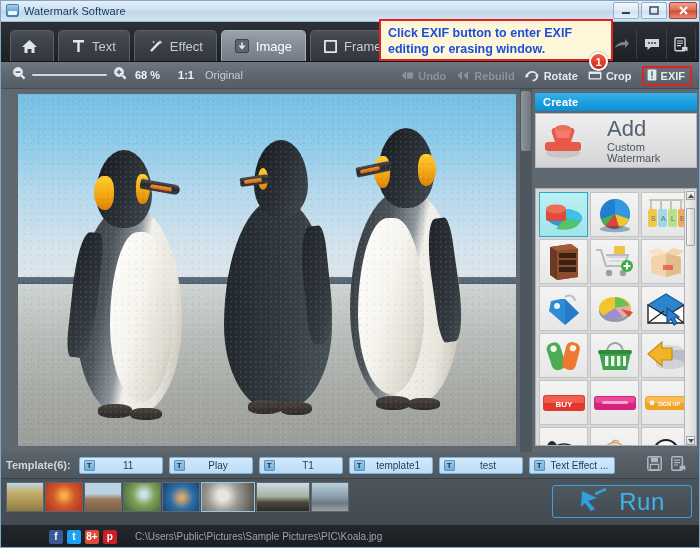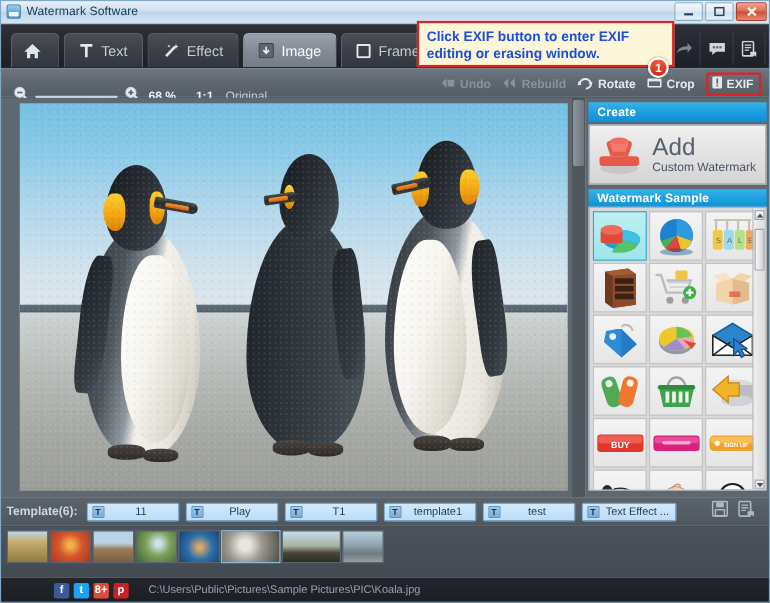--- a/index.html
+++ b/index.html
@@ -90,21 +90,21 @@
     border-left: 1px solid #3b4046;
   }
   .toptool:last-child { border-right: 1px solid #3b4046; }
 
   
   .subbar {
     position:absolute; left:0; top:62px; width:700px; height:27px;
     background: linear-gradient(180deg,#6e7781 0%,#5d666f 55%,#555d66 100%);
     border-bottom: 1px solid #434a52;
   }
-  .zoomgroup { position:absolute; left: 12px; top: 16px; display:flex; align-items:center; gap:6px; }
+  .zoomgroup { position:absolute; left: 12px; top: 4px; display:flex; align-items:center; gap:6px; }
   .zoom-slider {
     width: 75px; height: 2px; background:#cfd6dd; border-radius:1px;
   }
   .zoompct { font-size: 11px; color:#eef2f6; font-weight:bold; margin-left:2px; }
   .onetoone { font-size:11px; color:#eef2f6; font-weight:bold; margin-left: 12px;}
   .origlabel { font-size:11px; color:#c7ced6; margin-left:5px; }
 
   .edittools { position:absolute; right: 8px; top: 4px; display:flex; align-items:center; gap:10px; }
   .etool { display:flex; align-items:center; gap:4px; font-size:11px; color:#e4e9ee;font-weight:bold; }
   .etool.disabled { color:#8a939c; }
@@ -182,21 +182,21 @@
     height: 18px; margin: 4px 3px 0 3px;
     background: linear-gradient(180deg,#36b2e8 0%, #1a9ede 55%, #0d8fd2 100%);
     color:#fff; font-size:11px; font-weight:bold;
     display:flex; align-items:center; padding-left:8px;
     letter-spacing:.2px;
   }
   .addbox {
     margin: 2px 3px 0 3px; height: 55px;
     background: linear-gradient(180deg,#f0f0f0 0%, #e2e2e2 50%, #d4d4d4 100%);
     border:1px solid #b6bcc2;
-    display:flex; align-items:center; gap:9px; padding: 0 6px;
+    display:flex; align-items:center; gap:23px; padding: 0 6px;
   }
   .stamp-icon { width: 42px; height: 38px; flex: none; }
   .addtext { display:flex; flex-direction:column; line-height:1; }
   .addtext .big { font-size: 22px; color:#566070; font-weight: normal; }
   .addtext .small { font-size: 11px; color:#4a5462; margin-top:2px; }
 
   .samplewrap {
     position:absolute; left:3px; top:99px; width:162px; height: 258px;
     background:#d8d8d8; border:1px solid #a9b0b6;
     overflow:hidden;
@@ -568,21 +568,20 @@
           <path d="M15 6 h12 c2 0 2.6 1.4 2 3.4 l-2 6.6 h-12 l-2 -6.6 c-.6 -2 0 -3.4 2 -3.4z" fill="#f7867a" opacity=".75"></path>
           <ellipse cx="21" cy="6" rx="8" ry="3" fill="#ef6d5f"></ellipse>
         </svg>
       </span>
       <span class="addtext">
         <span class="big">Add</span>
         <span class="small">Custom Watermark</span>
       </span>
     </div>
 
-    <div class="panelhdr" style="margin-top:4px;">Watermark Sample</div>
 
     <div class="samplewrap">
       <div class="samplegrid">
 
         <div class="scell sel">
           <span>
             <svg width="42" height="34" viewBox="0 0 42 34">
               <ellipse cx="22" cy="20" rx="17" ry="9" fill="#2d9ad4"></ellipse>
               <path d="M22 11 a17 9 0 0 1 15 13 l-15 -4z" fill="#3fc0e8"></path>
               <path d="M22 20 L37 24 a17 9 0 0 1 -24 7z" fill="#55c36a"></path>
@@ -882,20 +881,29 @@
       <div class="th" style="background:linear-gradient(180deg,#b9d8ee 0%,#c7b274 30%,#a89355 70%,#8e7b42 100%);"></div>
       <div class="th" style="background:radial-gradient(circle at 50% 45%, #f2b14a 10%, #d4572c 45%, #a93420 100%);"></div>
       <div class="th" style="background:linear-gradient(180deg,#b4d4ea 0%,#bcd2e0 38%,#9a7c5c 58%,#7b5f42 100%);"></div>
       <div class="th" style="background:radial-gradient(circle at 55% 40%, #cfe0ea 10%, #7fa35c 42%, #3f5f36 100%);"></div>
       <div class="th" style="background:radial-gradient(circle at 52% 52%, #dca86a 8%, #2d6ea8 48%, #17416d 100%);"></div>
       <div class="th wide sel" style="background:radial-gradient(circle at 40% 45%, #e8e6e0 14%, #9b9991 45%, #4e4b45 100%);"></div>
       <div class="th wide" style="background:linear-gradient(180deg,#c9dcea 0%,#a7b2a0 48%,#4b4539 70%,#2d2b26 100%);"></div>
       <div class="th" style="background:linear-gradient(180deg,#b8cfdd 0%,#8fa3b0 45%,#6d7a82 72%,#9aa0a0 100%);"></div>
     </div>
 
+    <div class="runbtn">
+      <span>
+        <svg width="30" height="26" viewBox="0 0 30 26">
+          <path d="M3 4 L18 11 L9 14 L16 22 L12 24 L6 16 L2 20 Z" fill="#2f9fe0"></path>
+          <path d="M16 7 L27 2" stroke="#2f9fe0" stroke-width="3" fill="none"></path>
+        </svg>
+      </span>
+      <span class="rlabel">Run</span>
+    </div>
   </div>
 
   <div class="sharebar">
     <span class="sharelabel">Share :</span>
     <span class="sicon fb">f</span>
     <span class="sicon tw">t</span>
     <span class="sicon gp">8+</span>
     <span class="sicon pt">p</span>
     <span class="filepath">C:\Users\Public\Pictures\Sample Pictures\PIC\Koala.jpg</span>
   </div>

